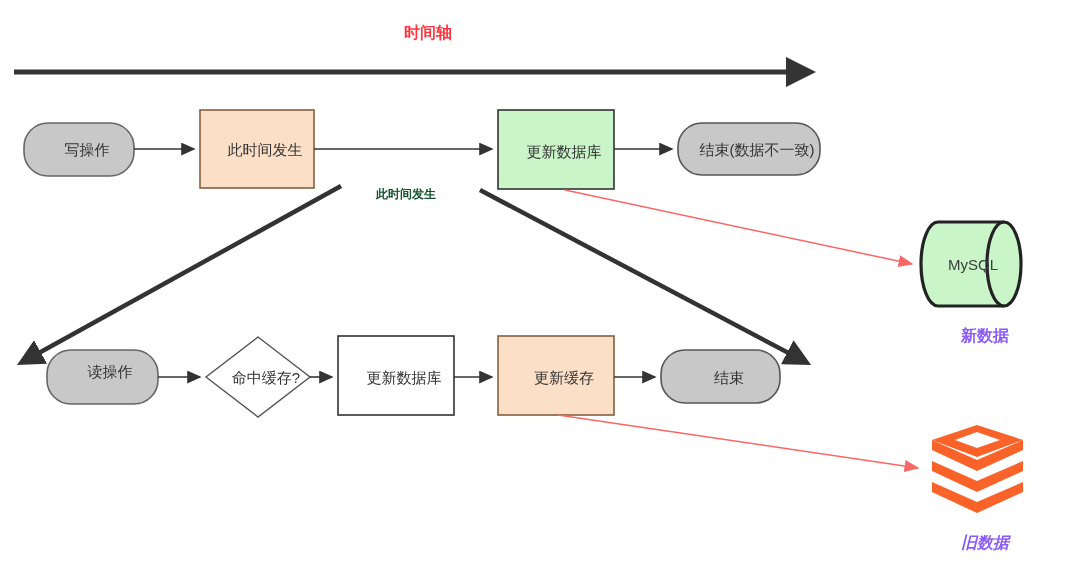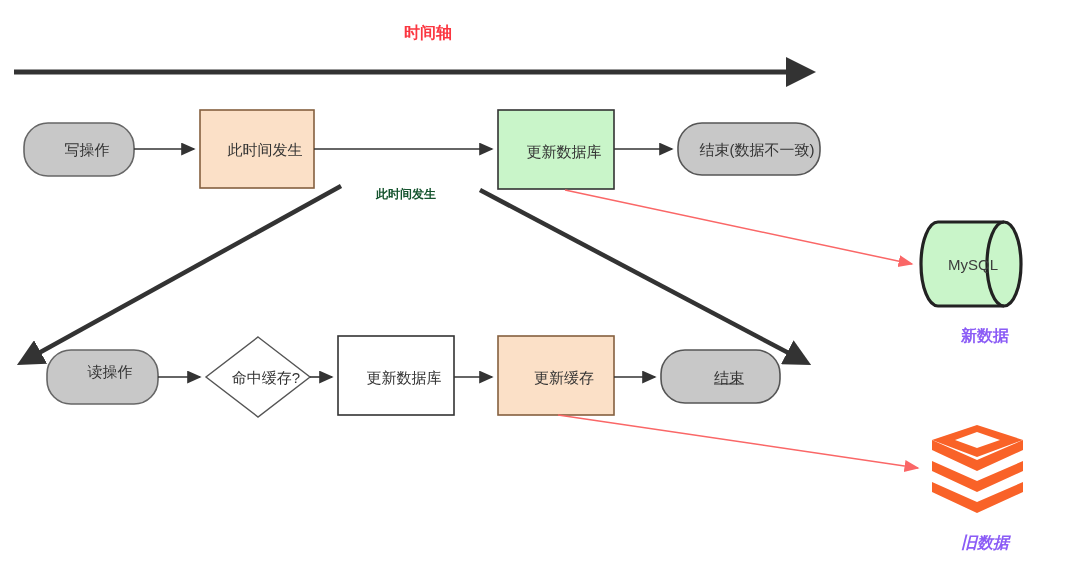--- a/index.html
+++ b/index.html
@@ -140,19 +140,19 @@
 
   <div class="lbl node-text centered" style="left:79px; top:149px;">写操作</div>
   <div class="lbl node-text centered" style="left:257px; top:149px;">此时间发生</div>
   <div class="lbl node-text centered" style="left:556px; top:151px;">更新数据库</div>
   <div class="lbl node-text centered" style="left:749px; top:149px;">结束(数据不一致)</div>
 
   <div class="lbl node-text centered" style="left:102px; top:371px;">读操作</div>
   <div class="lbl node-text centered" style="left:258px; top:377px;">命中缓存?</div>
   <div class="lbl node-text centered" style="left:396px; top:377px;">更新数据库</div>
   <div class="lbl node-text centered" style="left:556px; top:377px;">更新缓存</div>
-  <div class="lbl node-text centered" style="left:721px; top:377px;text-decoration:underline;">结束</div>
+  <div class="lbl node-text centered" style="left:721px; top:377px;">结束</div>
 
   <div class="lbl db-text centered" style="left:965px; top:264px;">MySQL</div>
   <div class="lbl caption-red centered" style="left:977px; top:336px;">新数据</div>
   <div class="lbl caption-red centered" style="left:977px; top:543px;font-style:italic;">旧数据</div>
 
 </div>
 
 </body></html>

